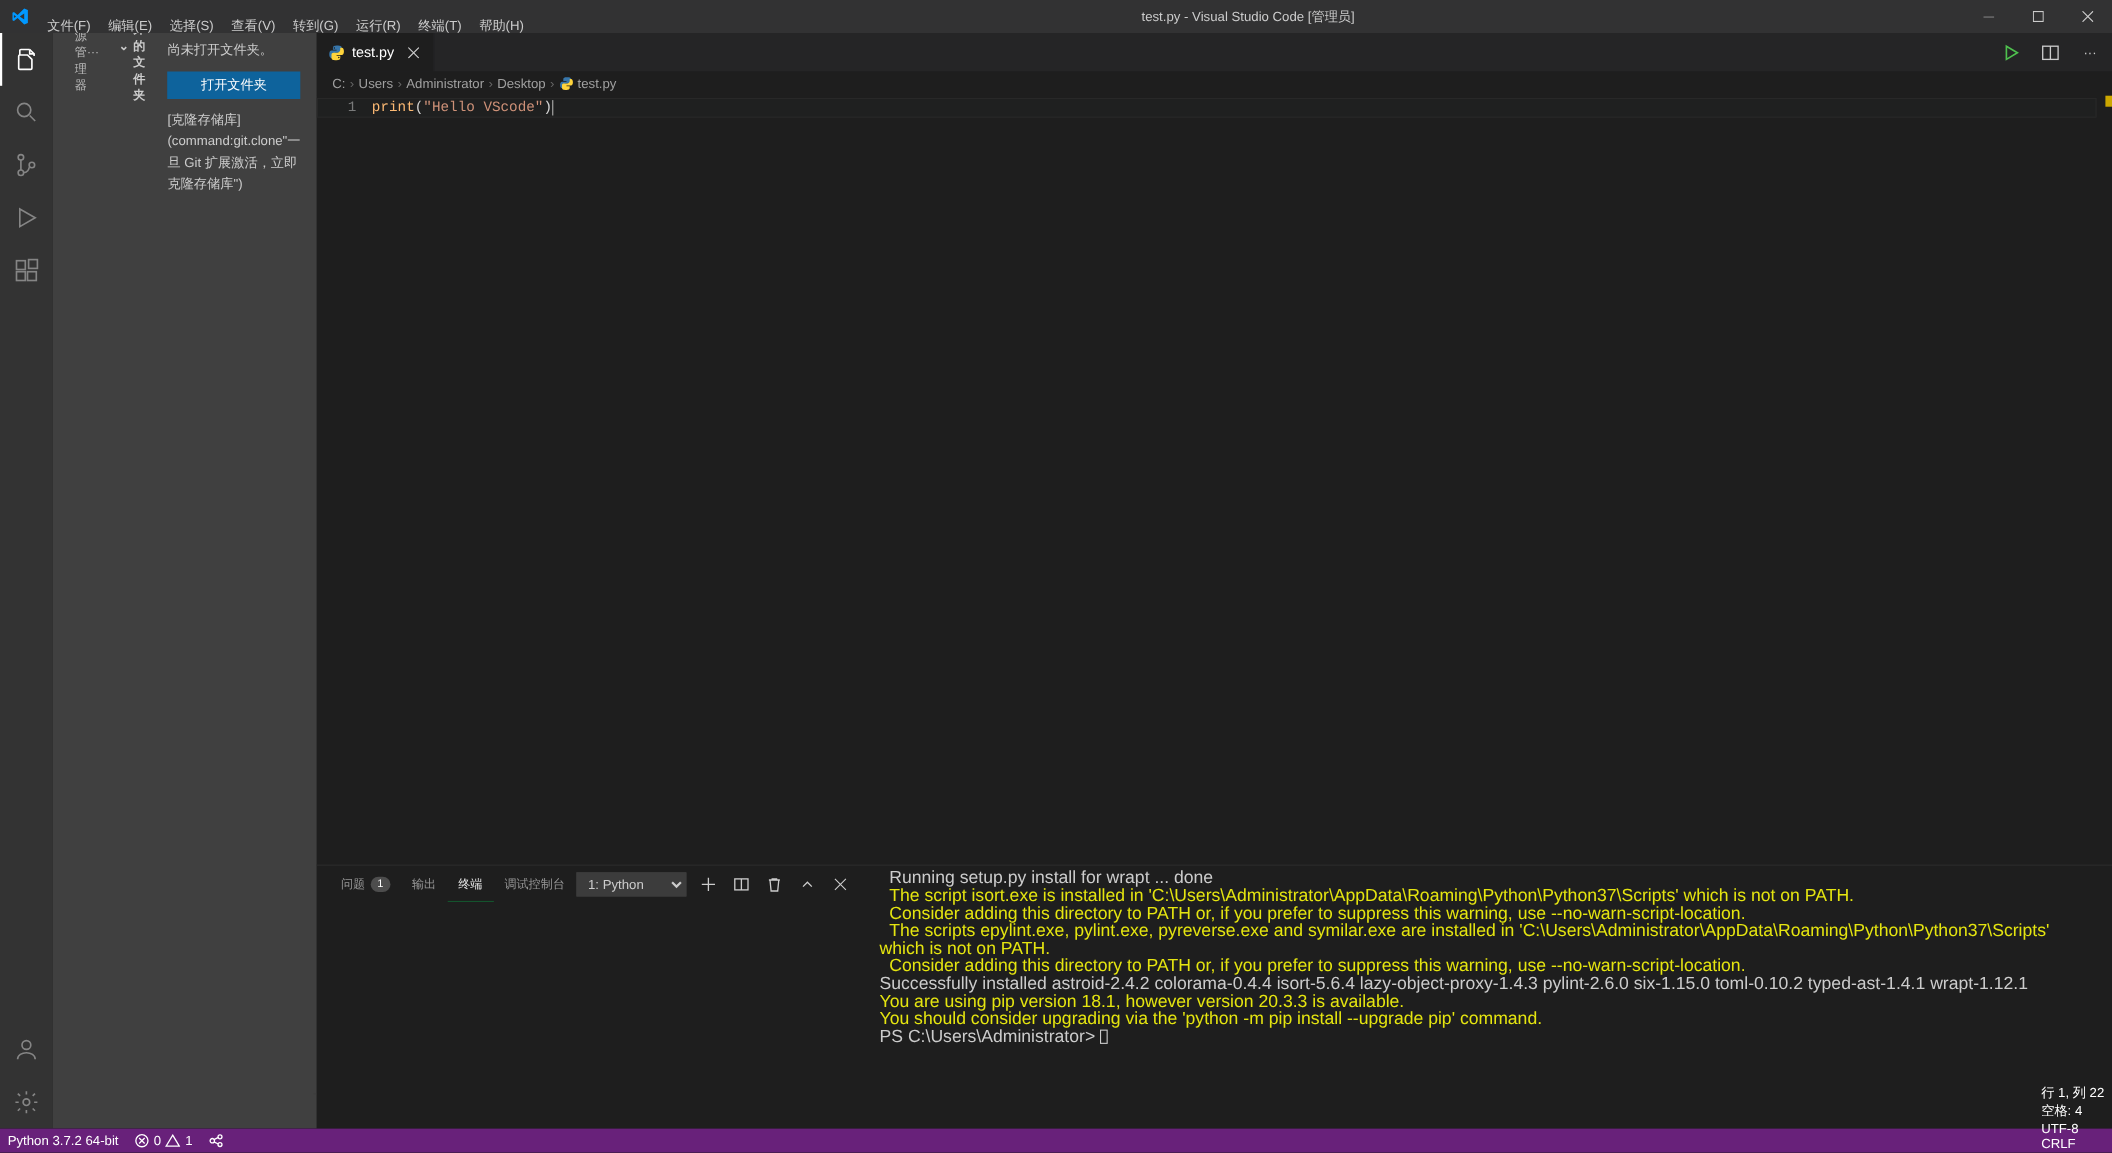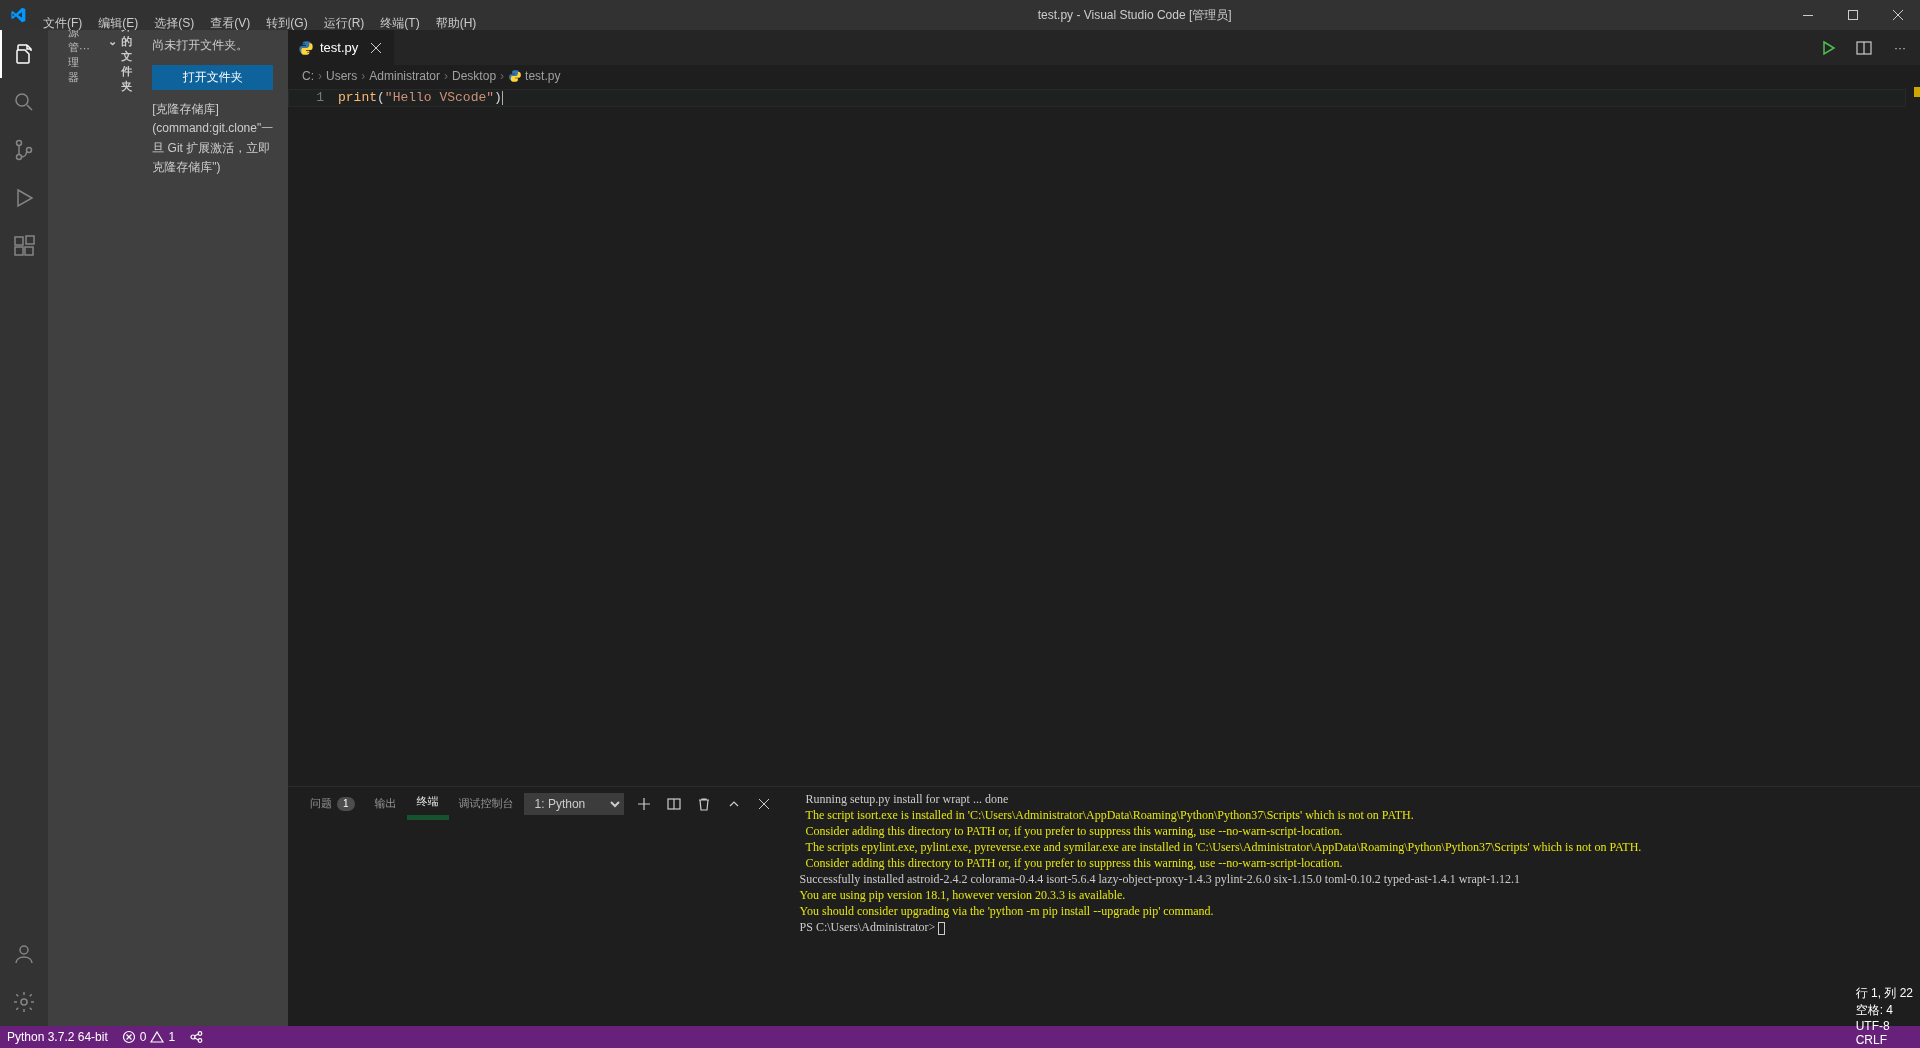--- a/index.html
+++ b/index.html
@@ -41,26 +41,26 @@
 .code-lines { flex: 1; line-height: 18px; padding-top: 2px; position: relative; }
 .code-line .fn { color: #fdba74; }
 .code-line .paren { color: #d4d4d4; }
 .code-line .str { color: #ce9178; }
 .overview-ruler { position: absolute; right: 0; top: 0; width: 14px; height: 100%; }
 .overview-ruler .mark { position: absolute; right: 0; width: 6px; height: 10px; background: #cca700; }
 .current-line { position: absolute; left: 0; right: 14px; height: 18px; border: 1px solid #282828; background: #2a2d2e20; }
 .panel { height: 240px; background: #1e1e1e; display: flex; flex-direction: row; border-top: 1px solid #2b2b2b; }
 .panel-tabs { height: 33px; display: flex; align-items: center; padding: 0 12px; font-size: 11px; color: #969696; }
 .panel-tab { padding: 0 10px; height: 100%; display: flex; align-items: center; cursor: pointer; }
-.panel-tab.active { color: #e7e7e7; border-bottom: 5px solid #14532d; }
+.panel-tab.active { color: #e7e7e7; border-bottom: 1px solid #14532d; }
 .panel-tab .badge { background: #4d4d4d; color: #ffffff; border-radius: 10px; padding: 0 6px; margin-left: 5px; font-size: 10px; line-height: 14px; }
 .panel-actions { margin-left: auto; display: flex; align-items: center; gap: 10px; }
 .panel-actions .dropdown { background: #3c3c3c; color: #cccccc; border: 1px solid #3c3c3c; font-size: 12px; padding: 2px 6px; width: 100px; }
 .panel-actions .pa-btn { width: 20px; height: 20px; display: flex; align-items: center; justify-content: center; cursor: pointer; color: #cccccc; }
-.terminal-output { flex: 1; padding: 4px 14px; font-family: Liberation Serif, serif; font-size: 12px; line-height: 16px; overflow: hidden; white-space: pre-wrap; }
+.terminal-output { flex: 1; padding: 4px 14px; font-family: Liberation Sans, sans-serif; font-size: 16px; line-height: 16px; overflow: hidden; white-space: pre-wrap; }
 .to-white { color: #cccccc; }
 .to-yellow { color: #e5e510; }
 .statusbar { height: 22px; background: #68217a; color: #ffffff; display: flex; align-items: center; font-size: 12px; }
 .statusbar .sb-item { padding: 0 7px; height: 100%; display: flex; align-items: center; cursor: pointer; gap: 4px; }
 .statusbar .sb-right { margin-left: auto; display: flex; flex-direction: column; }
 svg { display: block; }
 .caret { display:inline-block; width:1px; height:14px; background:#aeafad; vertical-align:middle; }
 .cursor-box { display:inline-block; width:7px; height:13px; border:1px solid #cccccc; vertical-align:middle; }
 </style>
 </head>

